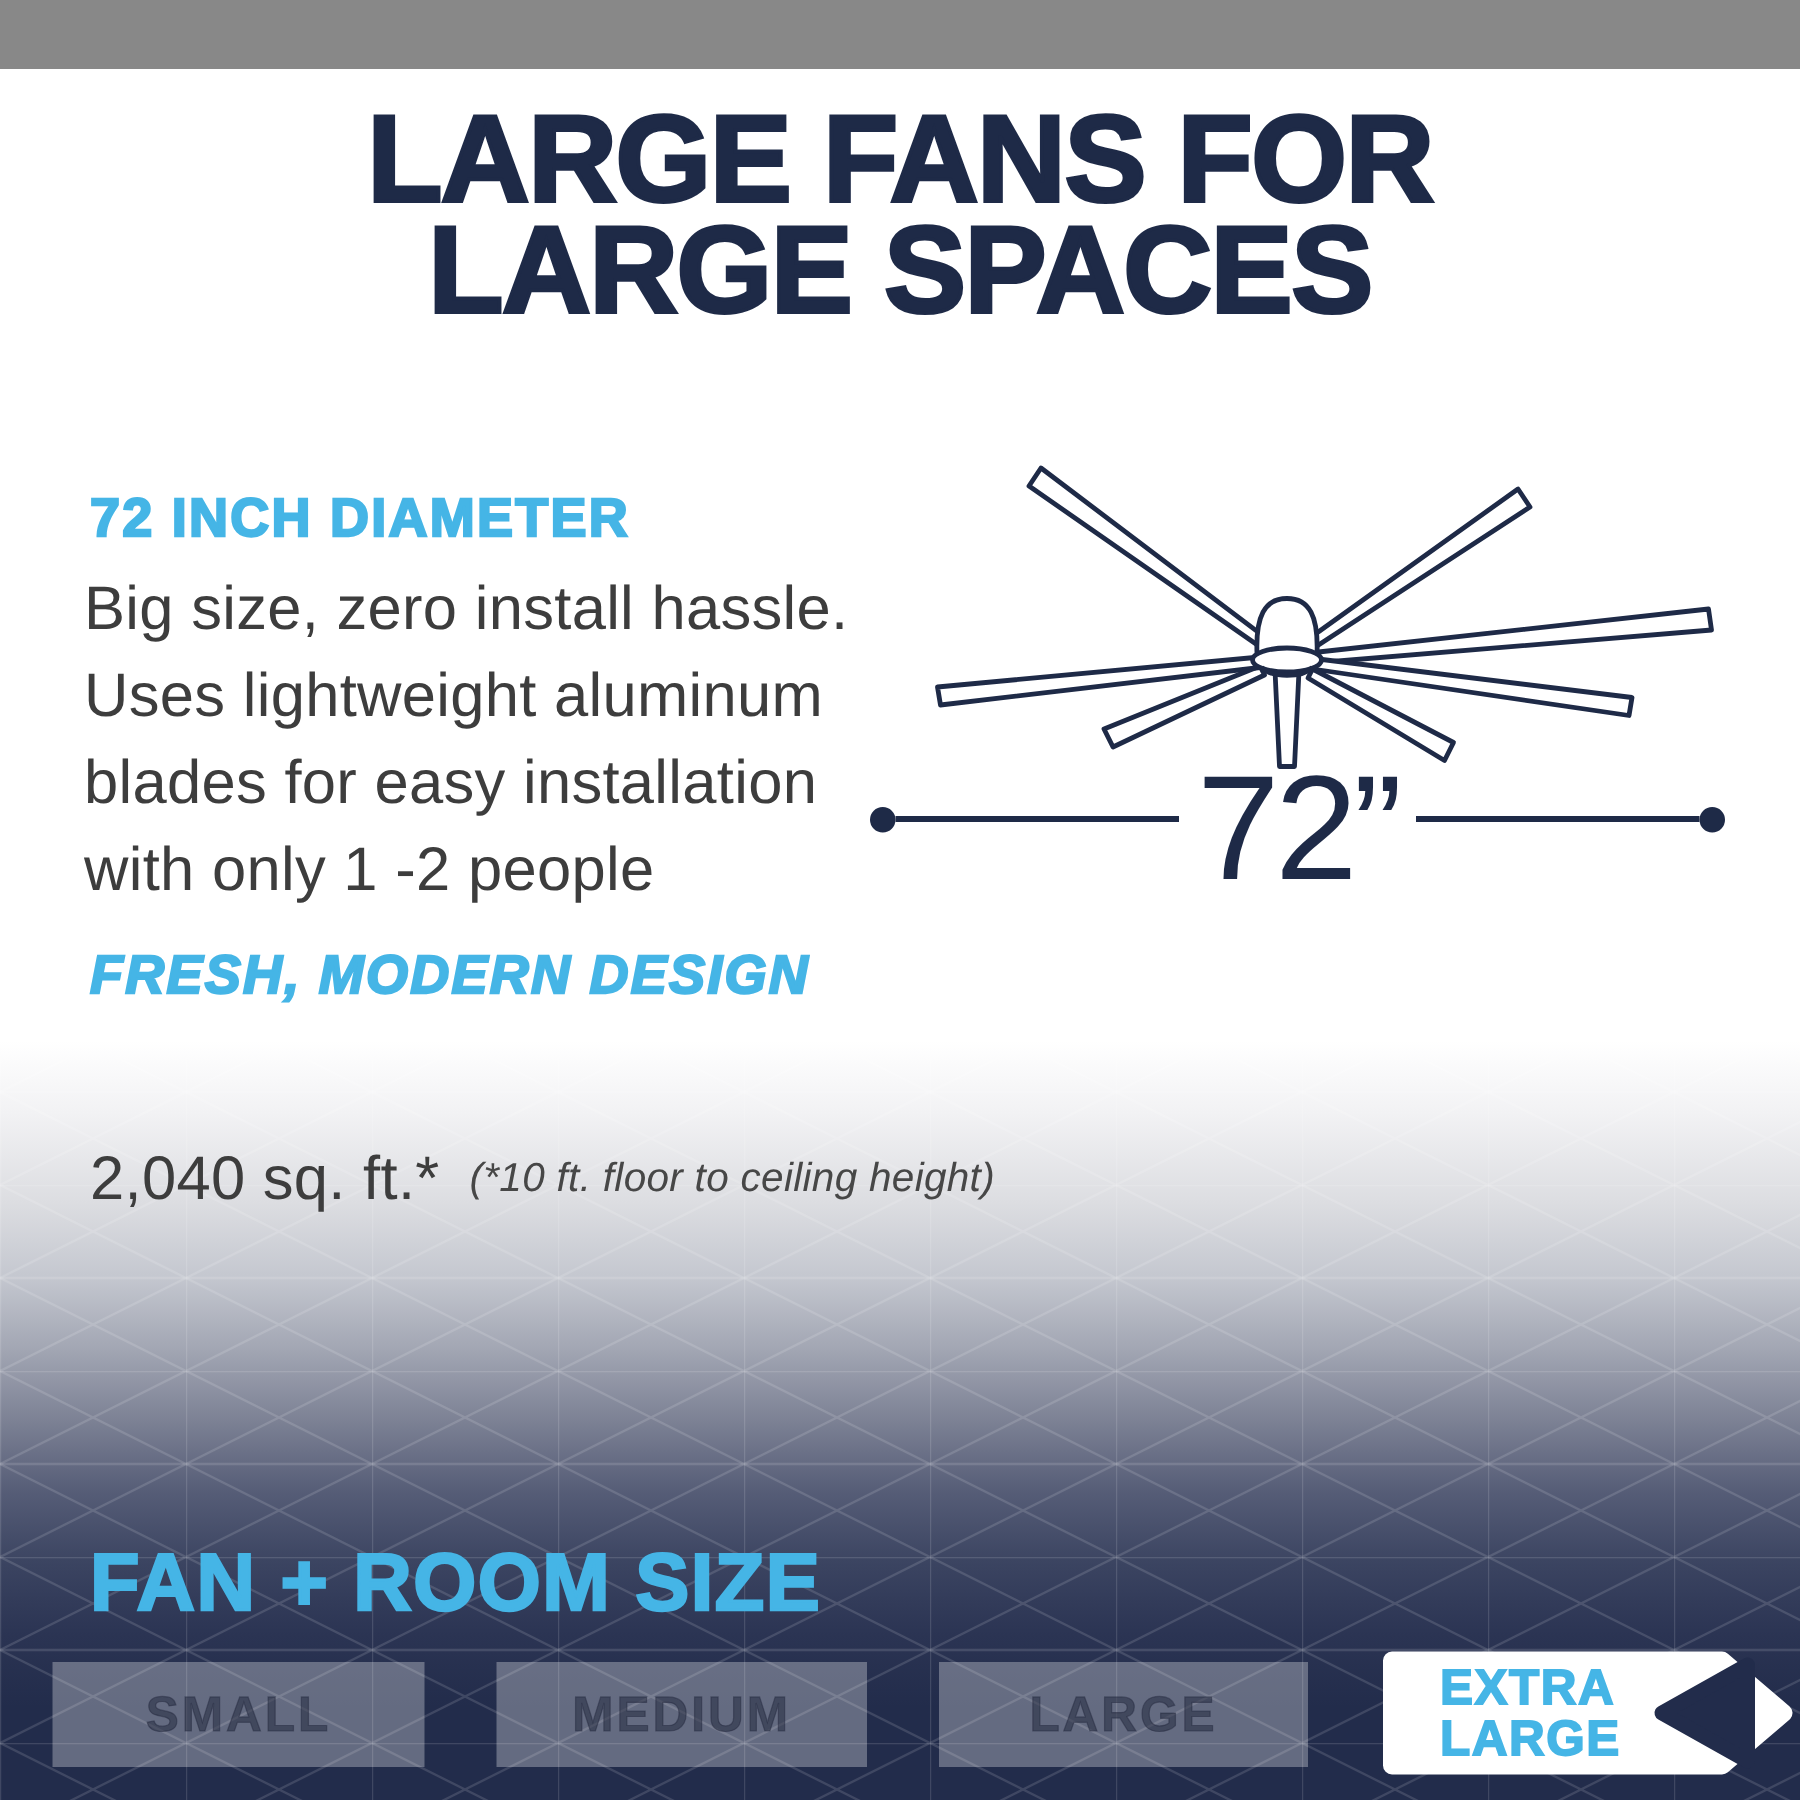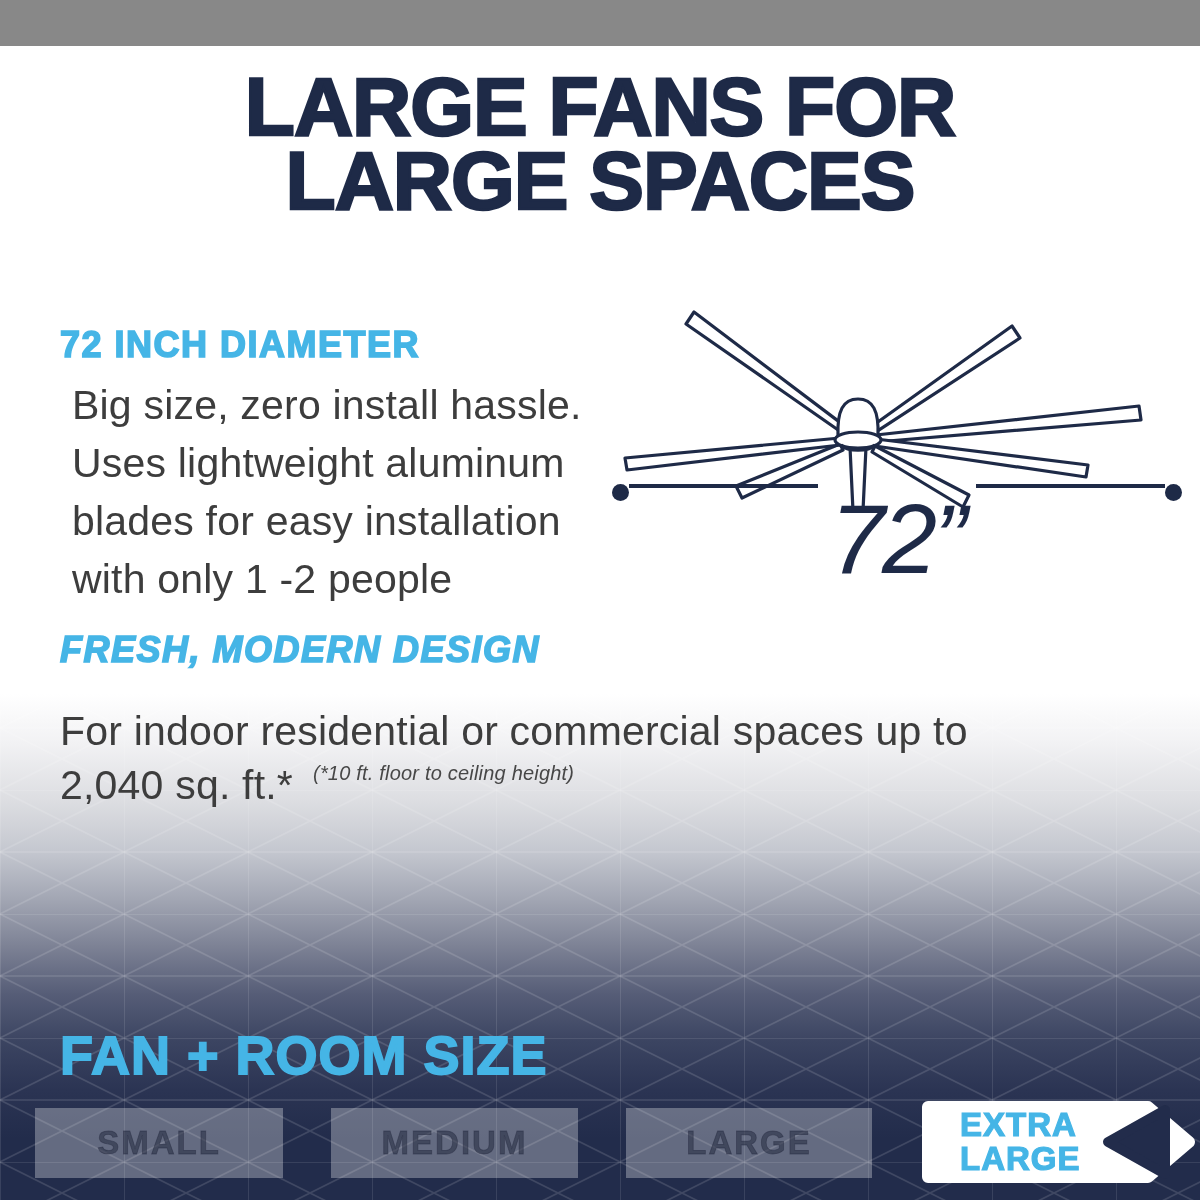--- a/index.html
+++ b/index.html
@@ -18,44 +18,44 @@
     position:absolute;top:24px;left:0;width:100%;text-align:center;z-index:2;
     color:#1e2a47;font-weight:700;font-size:82px;line-height:74px;
     letter-spacing:-1px;-webkit-text-stroke:2.5px #1e2a47;
   }
   .sec-heading{
     position:absolute;left:60px;z-index:2;color:#45b5e6;font-weight:700;
     font-size:36px;letter-spacing:1.5px;-webkit-text-stroke:1.6px #45b5e6;white-space:nowrap;
   }
   .sec1-heading{top:278px;}
   .sec1-body{
-    position:absolute;left:72px;top:330px;z-index:2;color:#3d3d3d;
+    position:absolute;left:56px;top:330px;z-index:2;color:#3d3d3d;
     font-size:41px;line-height:58px;letter-spacing:0.2px;
   }
   .fan-figure{position:absolute;left:612px;top:264px;width:570px;height:210px;z-index:2;}
   .dim-row{
-    position:absolute;left:612px;top:438px;width:570px;height:124px;z-index:2;
-    display:flex;padding:0;box-sizing:border-box;font-style:italic;
+    position:absolute;left:580px;top:438px;width:570px;height:124px;z-index:2;
+    display:flex;align-items:center;padding:0;box-sizing:border-box;
   }
   .dim-dot{width:17px;height:17px;border-radius:50%;background:#1e2a47;flex:0 0 auto;}
   .dim-line{height:4px;background:#1e2a47;flex:1 1 auto;}
   .dim-label{
     flex:0 0 auto;color:#1e2a47;font-size:99px;line-height:1;
     letter-spacing:-3px;margin:0 12px;position:relative;top:5px;
   }
   .sec2-heading{top:583px;font-style:italic;}
   .sec2-line1{
     position:absolute;left:60px;top:662px;z-index:2;color:#3d3d3d;
     font-size:41px;letter-spacing:0.2px;white-space:nowrap;
   }
   .sec2-line2{
-    position:absolute;left:60px;top:716px;z-index:2;display:flex;align-items:flex-start;
+    position:absolute;left:60px;top:716px;z-index:2;display:flex;align-items:center;
   }
   .sec2-sqft{color:#3d3d3d;font-size:41px;letter-spacing:0.2px;white-space:nowrap;}
-  .sec2-note{color:#474747;font-size:20px;font-style:italic;margin-left:20px;white-space:nowrap;letter-spacing:0.2px;}
+  .sec2-note{color:#474747;font-size:27px;font-style:italic;margin-left:20px;white-space:nowrap;letter-spacing:0.2px;}
   .room-heading{
     position:absolute;left:60px;top:978px;z-index:2;color:#45b5e6;font-weight:700;
     font-size:54px;letter-spacing:1px;-webkit-text-stroke:1.8px #45b5e6;white-space:nowrap;
   }
   .size-btn{
     position:absolute;top:1062px;height:70px;z-index:2;
     background:rgba(255,255,255,0.30);
     display:flex;align-items:center;justify-content:center;
     color:rgba(28,34,54,0.48);font-weight:700;font-size:33px;letter-spacing:2px;
     -webkit-text-stroke:0.8px rgba(28,34,54,0.42);
@@ -124,21 +124,20 @@
 
   <div class="dim-row">
     <div class="dim-dot"></div>
     <div class="dim-line"></div>
     <div class="dim-label">72”</div>
     <div class="dim-line"></div>
     <div class="dim-dot"></div>
   </div>
 
   <div class="sec-heading sec2-heading">FRESH, MODERN DESIGN</div>
-  <div class="sec2-line1">For indoor residential or commercial spaces up to</div>
   <div class="sec2-line2">
     <span class="sec2-sqft">2,040 sq. ft.*</span>
     <span class="sec2-note">(*10 ft. floor to ceiling height)</span>
   </div>
 
   <div class="room-heading">FAN + ROOM SIZE</div>
 
   <div class="size-btn btn-small">SMALL</div>
   <div class="size-btn btn-medium">MEDIUM</div>
   <div class="size-btn btn-large">LARGE</div>

